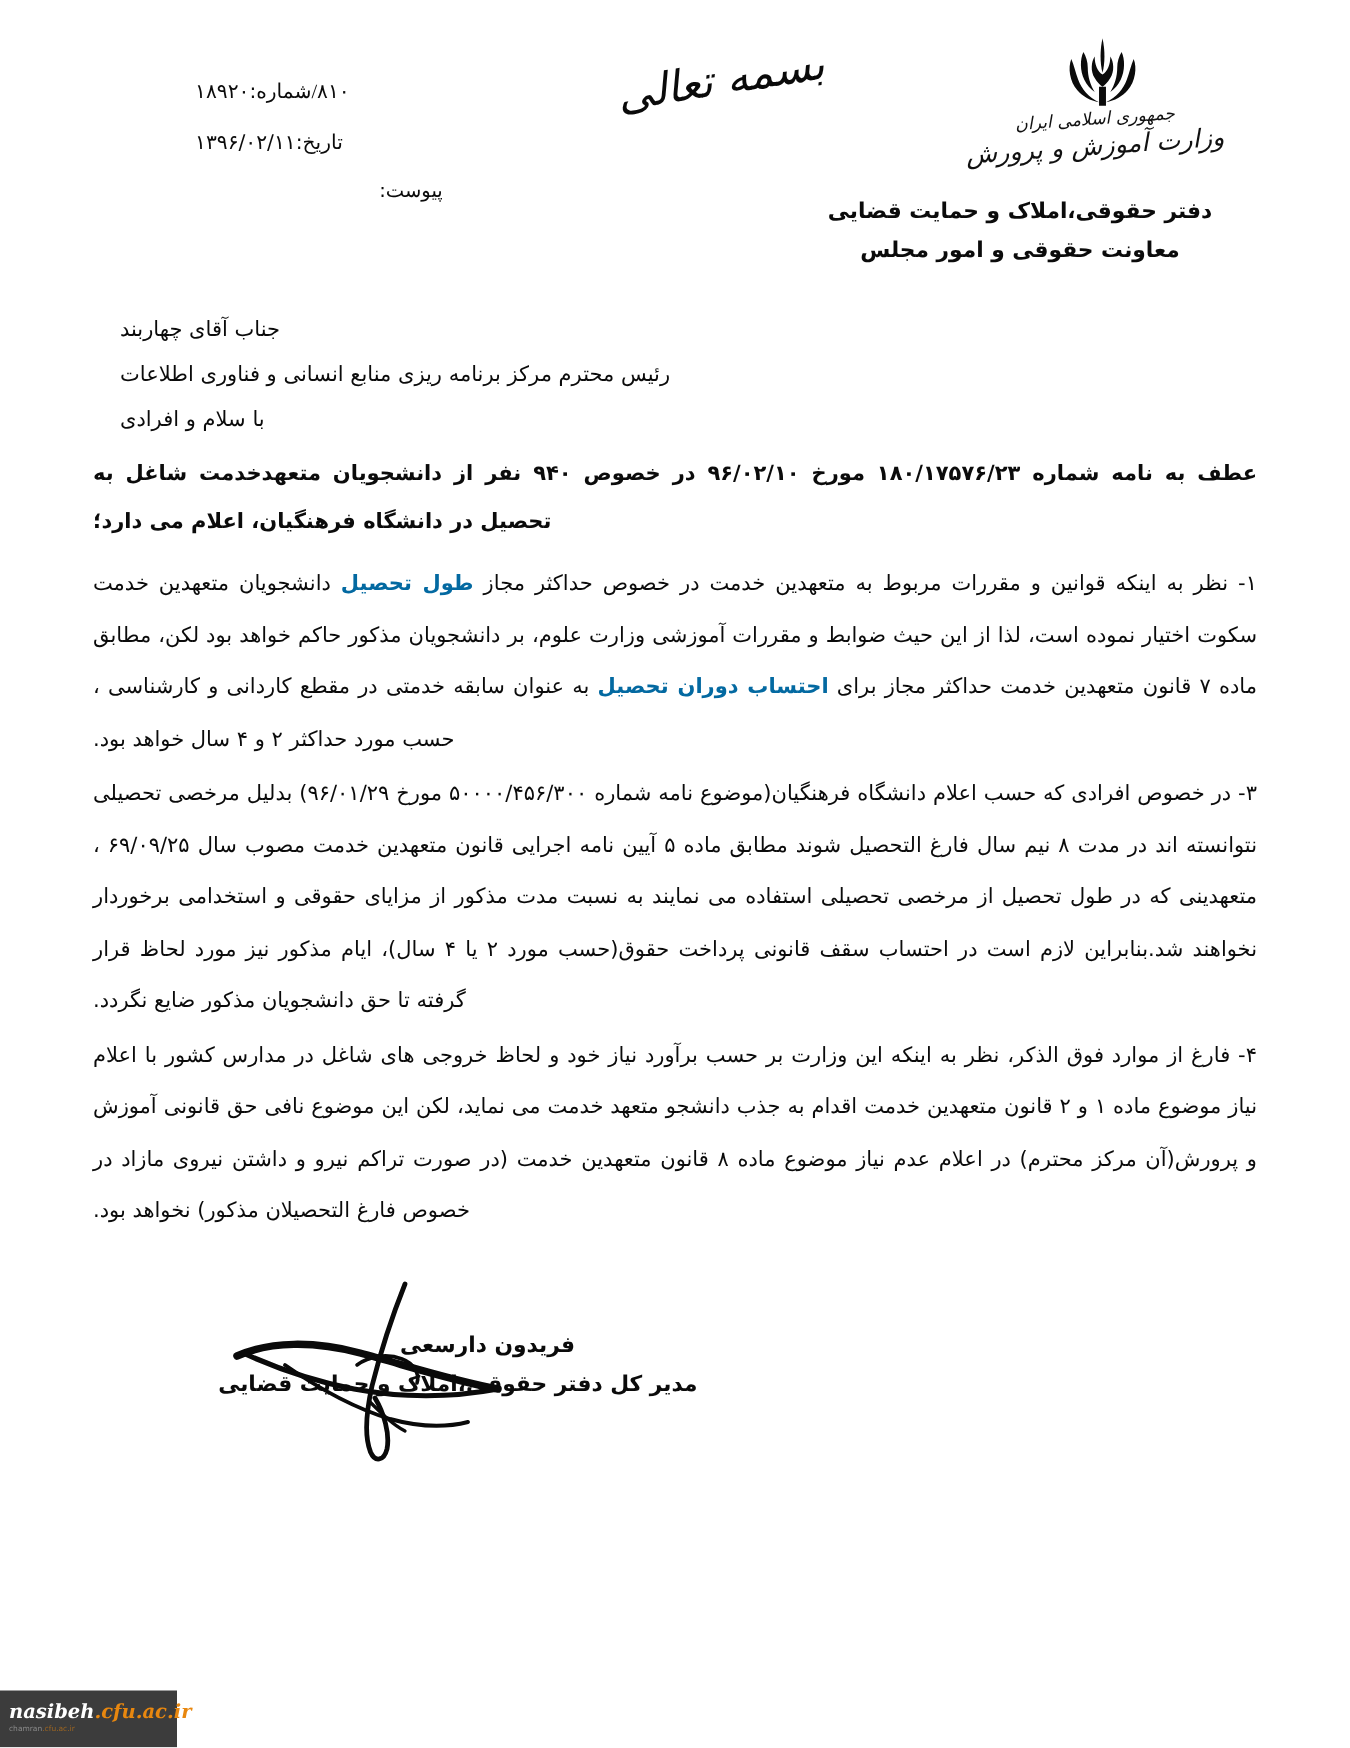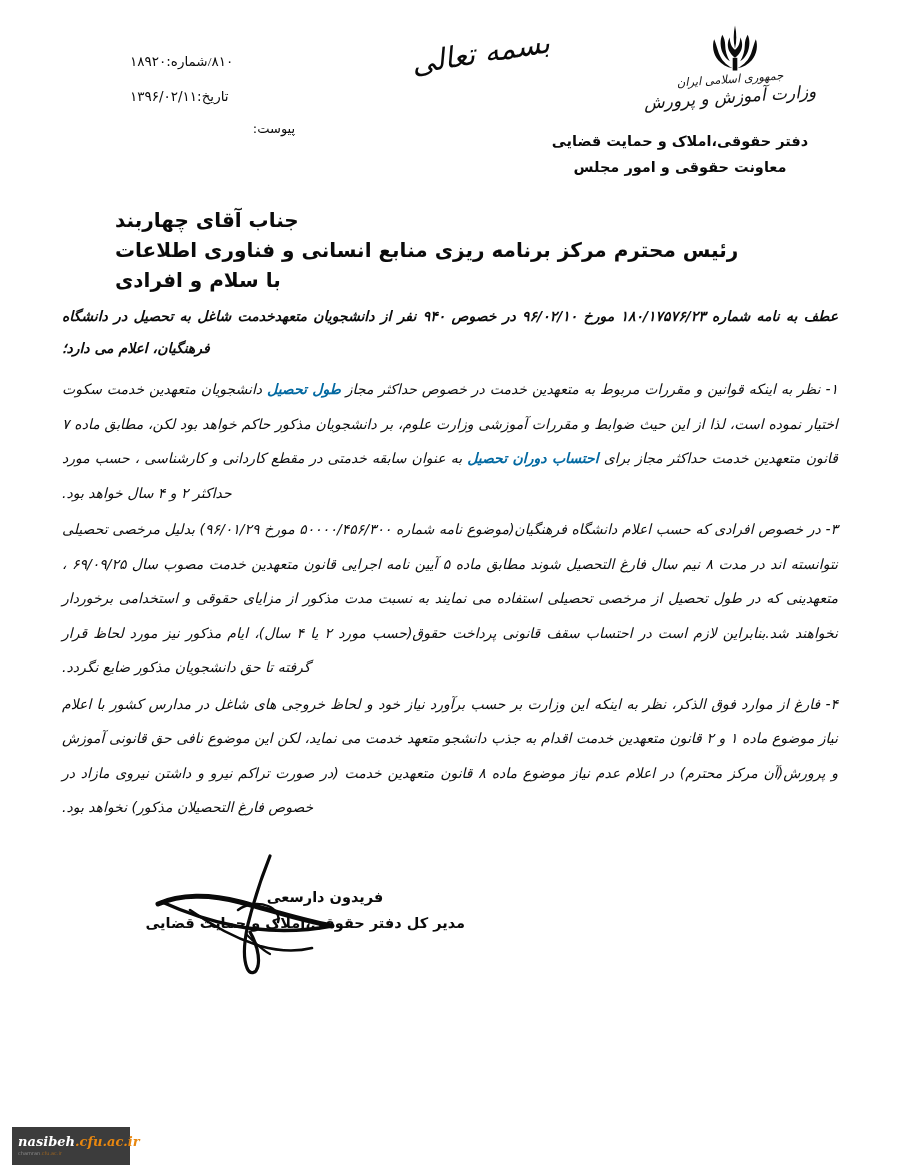--- a/index.html
+++ b/index.html
@@ -120,35 +120,33 @@
   
   .addressee {
     position: absolute;
     top: 205px;
     right: 60px;
     width: 760px;
     direction: rtl;
     text-align: left;
   }
   .addressee div {
-    font-size: 20px;
-    font-weight: bold;
+    font-size: 14px;
+    font-weight: normal;
     color: #0b0b0b;
     line-height: 30px;
-    margin-left: 35px;
   }
 
   
   .body-wrap {
     position: absolute;
     top: 300px;
     right: 62px;
     width: 776px;
     direction: rtl;
-    font-style: italic;
   }
   .subject {
     font-size: 14px;
     font-weight: bold;
     color: #0b0b0b;
     line-height: 32px;
     text-align: justify;
     text-align-last: left;
     margin-bottom: 8px;
   }
@@ -229,21 +227,20 @@
     bottom: 0;
     width: 118px;
     height: 38px;
     background: #3c3c3c;
     direction: ltr;
     display: flex;
     flex-direction: column;
     justify-content: center;
     padding-left: 6px;
     box-sizing: border-box;
-    margin-left: 12px;
   }
   .wm-main {
     font-family: "DejaVu Serif", "Liberation Serif", serif;
     font-size: 13px;
     font-weight: bold;
     font-style: italic;
     line-height: 14px;
     white-space: nowrap;
   }
   .wm-a { color: #ffffff; }

